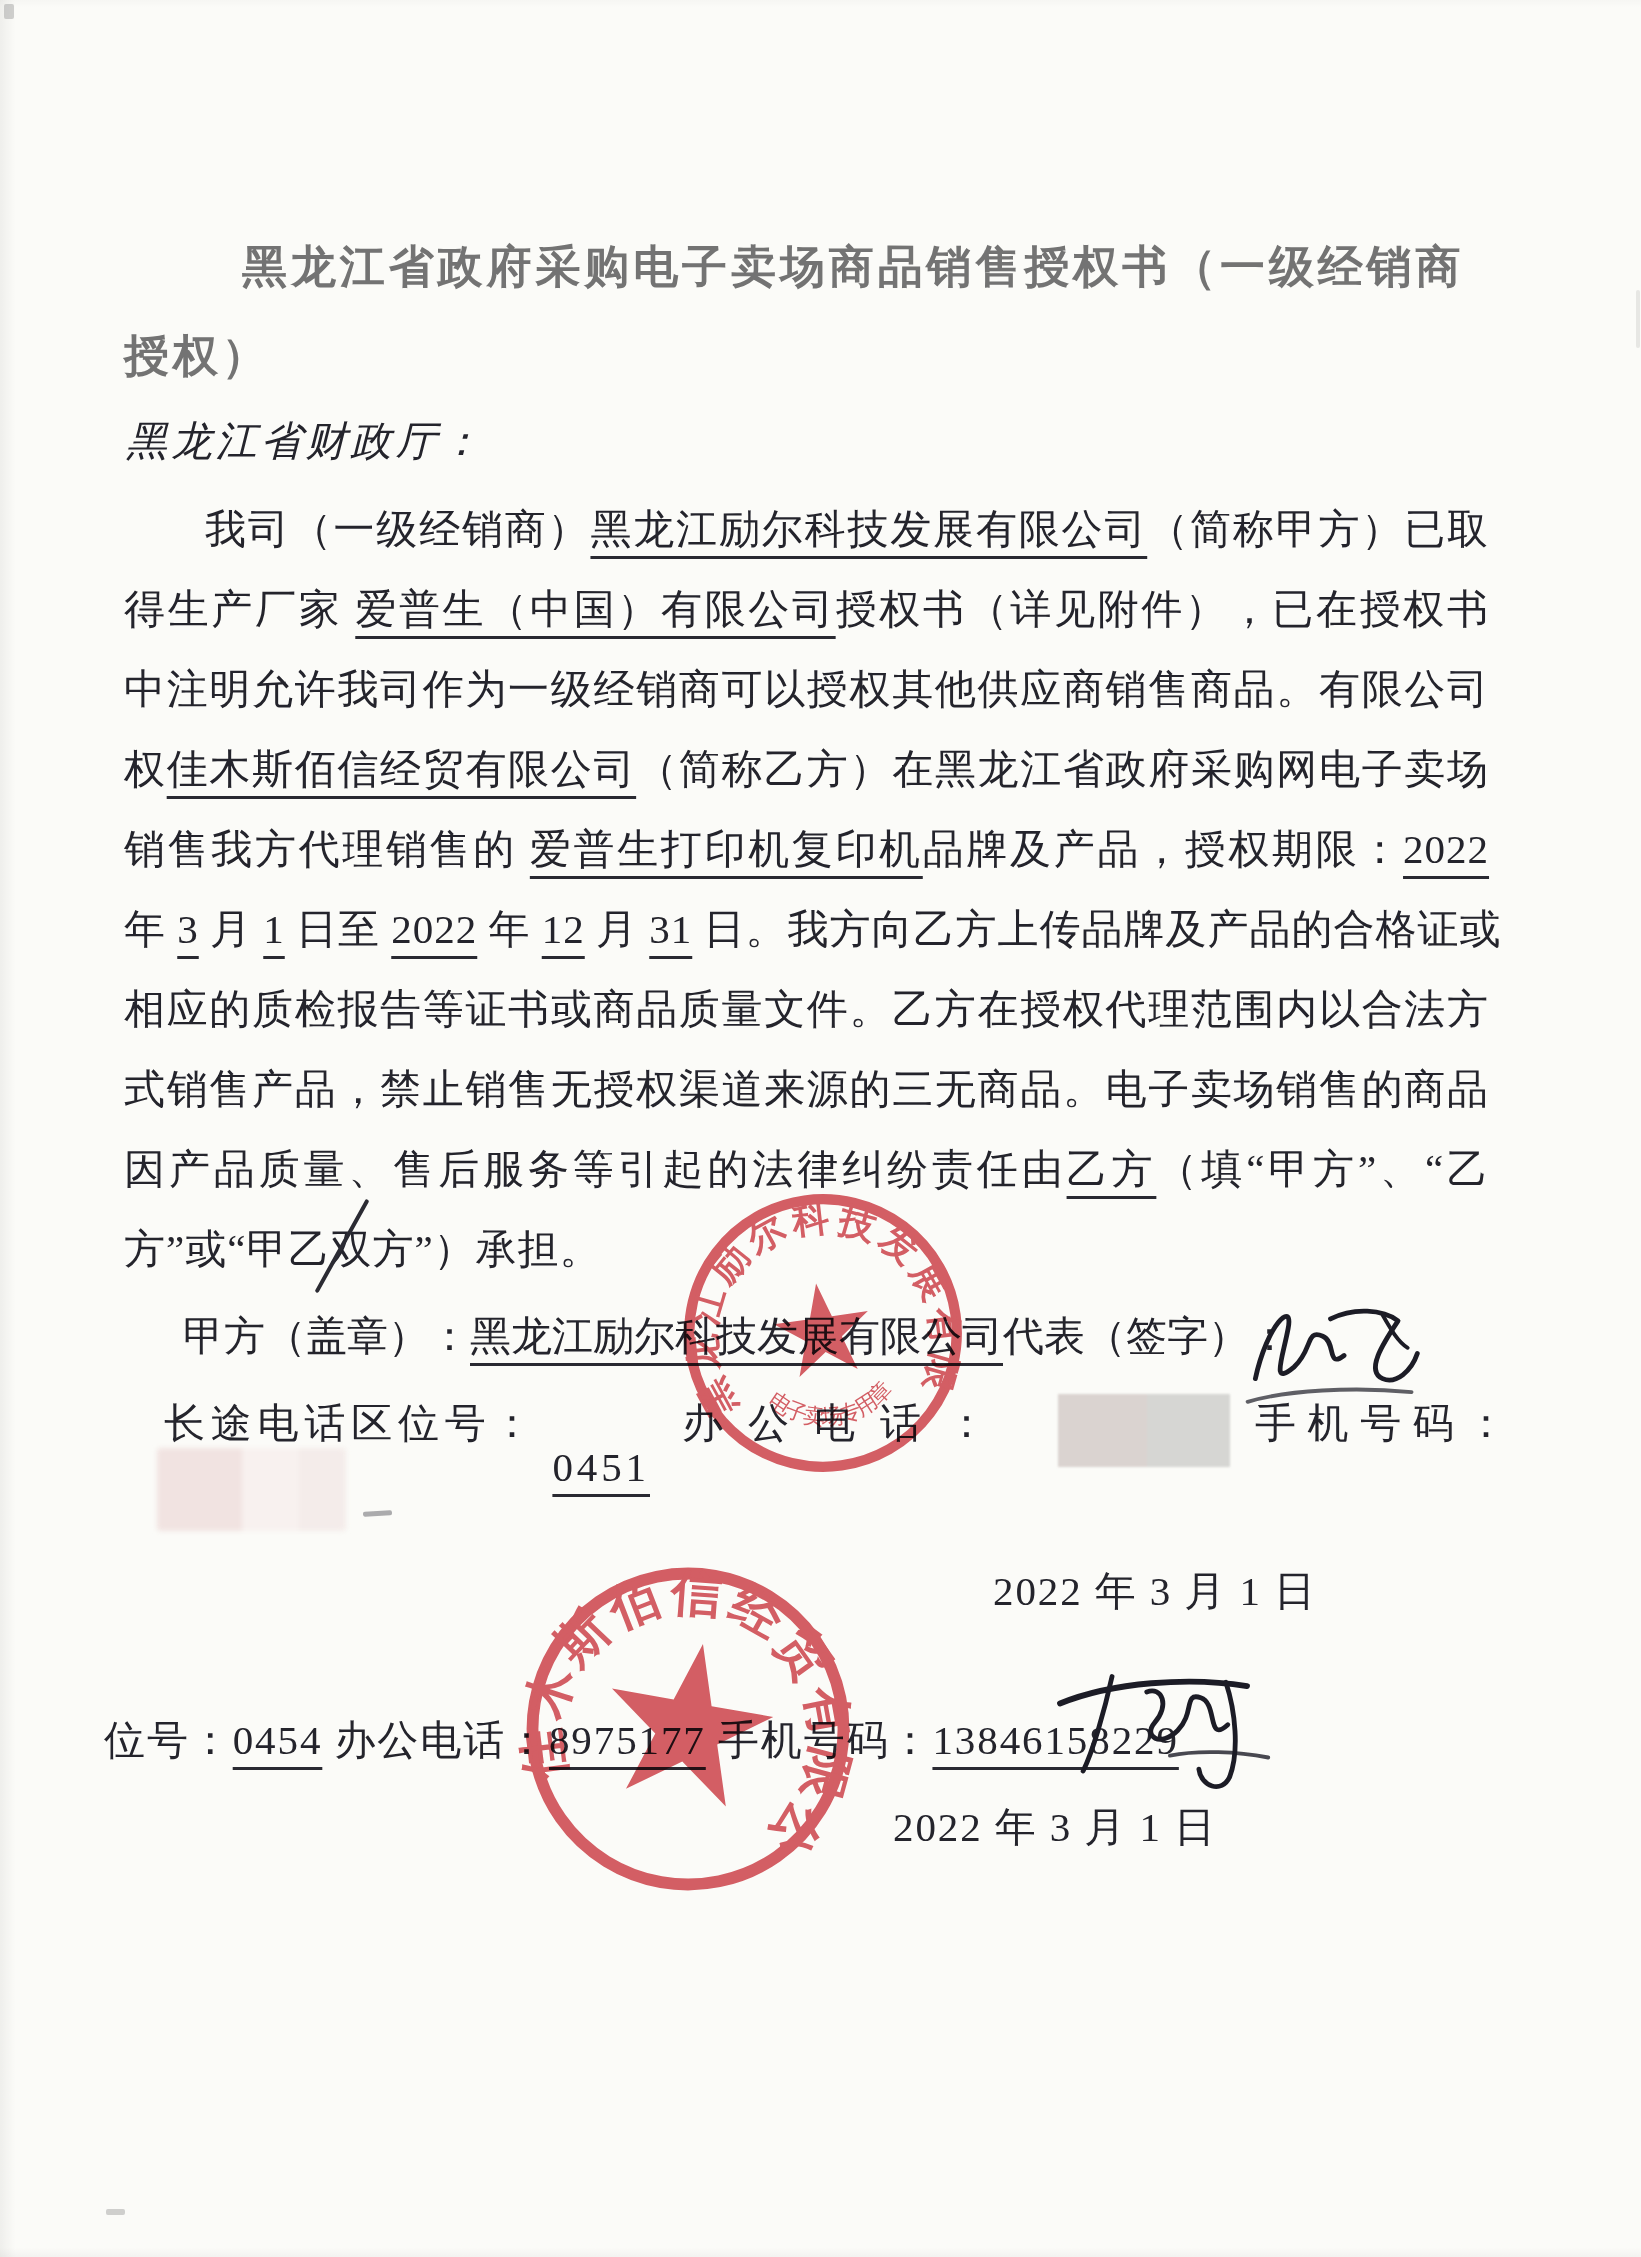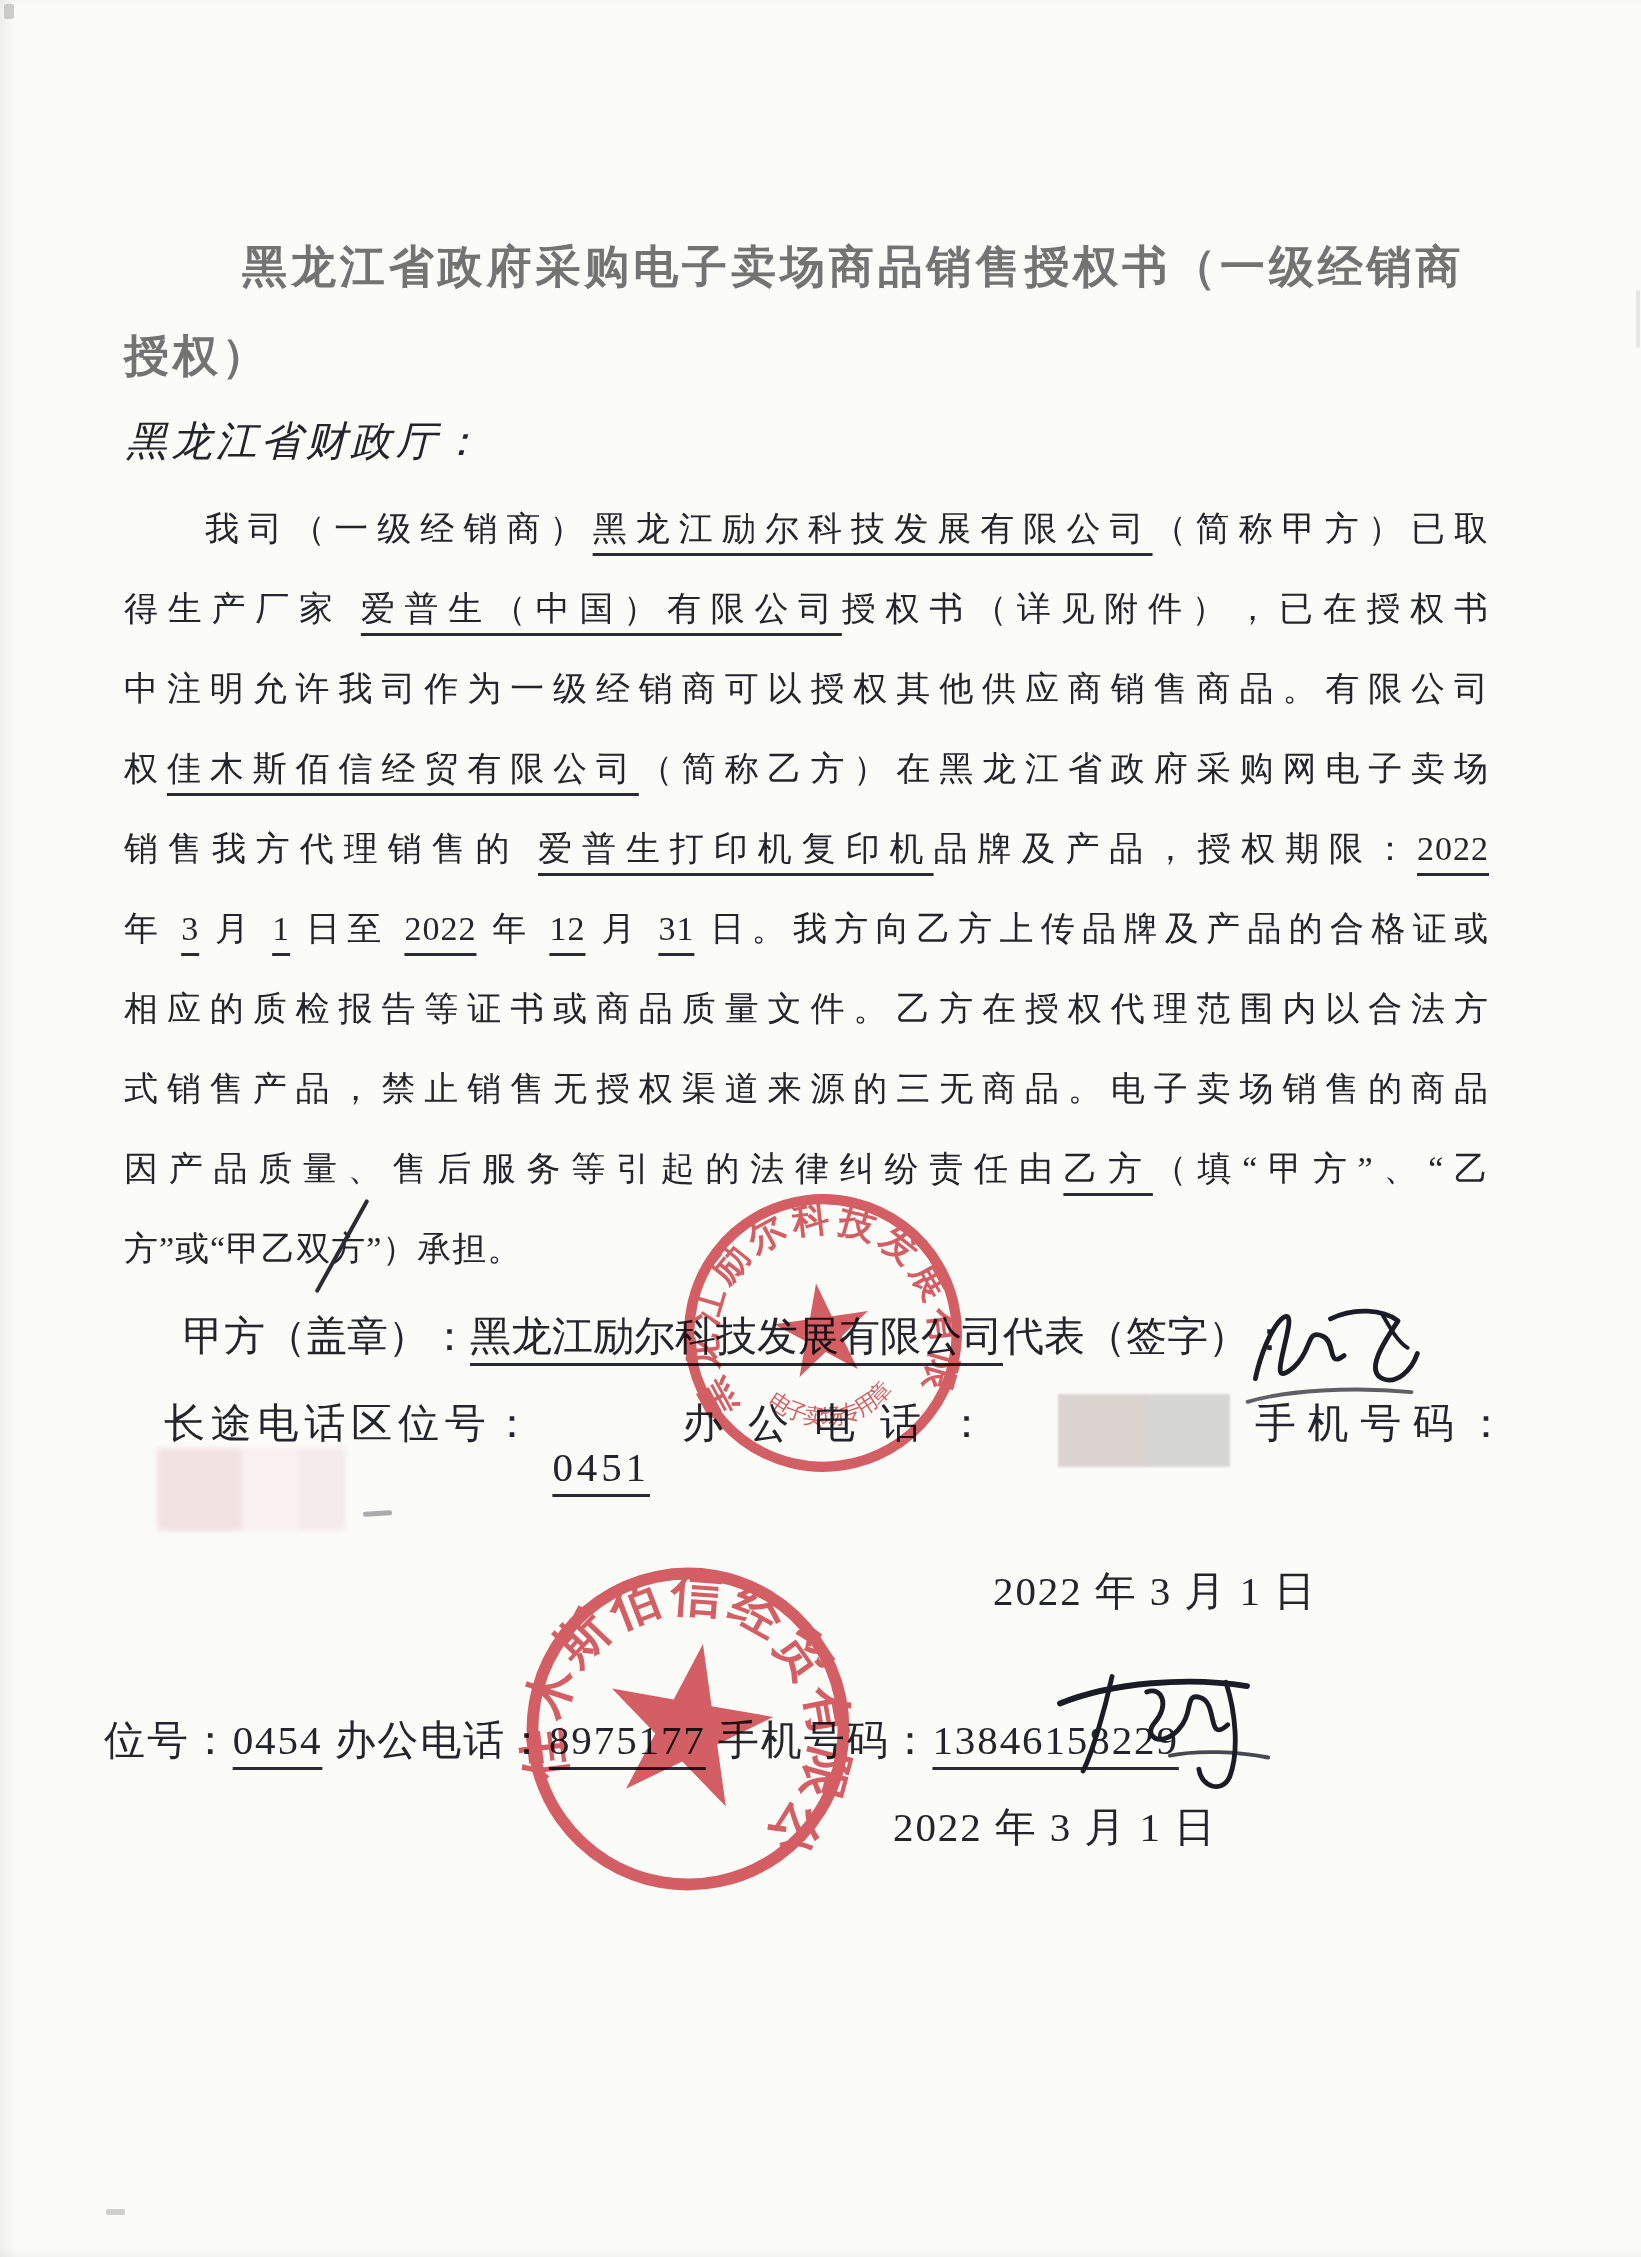--- a/index.html
+++ b/index.html
@@ -27,21 +27,21 @@
     font-family:"Liberation Sans","DejaVu Sans",sans-serif;
     font-weight:bold;font-size:45px;line-height:89px;
     letter-spacing:3.9px;text-indent:118px;color:#737373;
   }
   .salutation{
     position:absolute;left:126px;top:418px;
     font-size:41px;letter-spacing:3.9px;line-height:46px;font-style:italic;
   }
   .body-par{
     position:absolute;left:124px;top:489px;width:1365px;
-    font-size:34px;letter-spacing:1px;
+    font-size:41px;letter-spacing:1px;
   }
   .body-par .line{
     height:80px;line-height:80px;white-space:nowrap;
     text-align:justify;text-align-last:justify;
   }
   .body-par .line.indent{padding-left:81px;}
   .body-par .line.noj{text-align-last:left;}
   .u{
     text-decoration:underline;
     text-decoration-thickness:2.9px;

